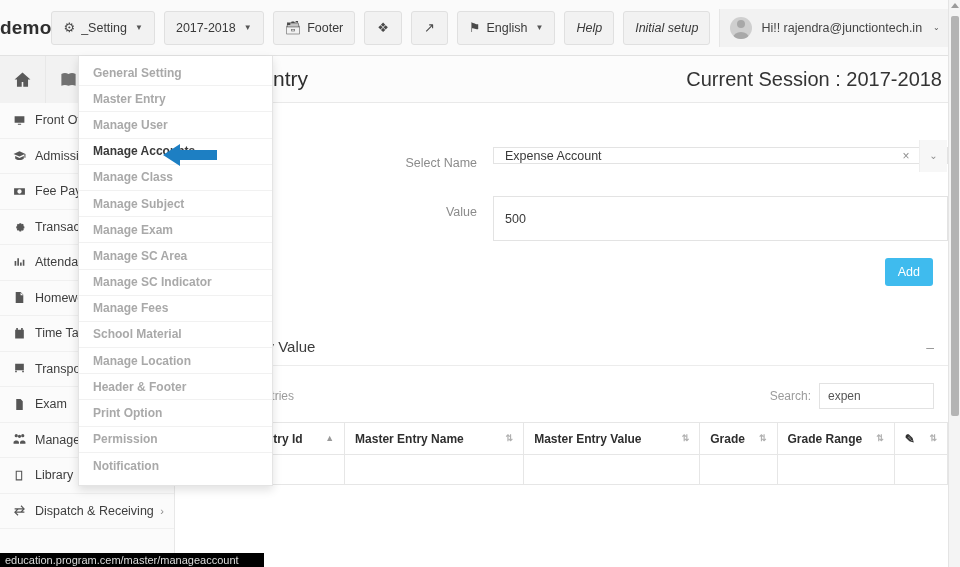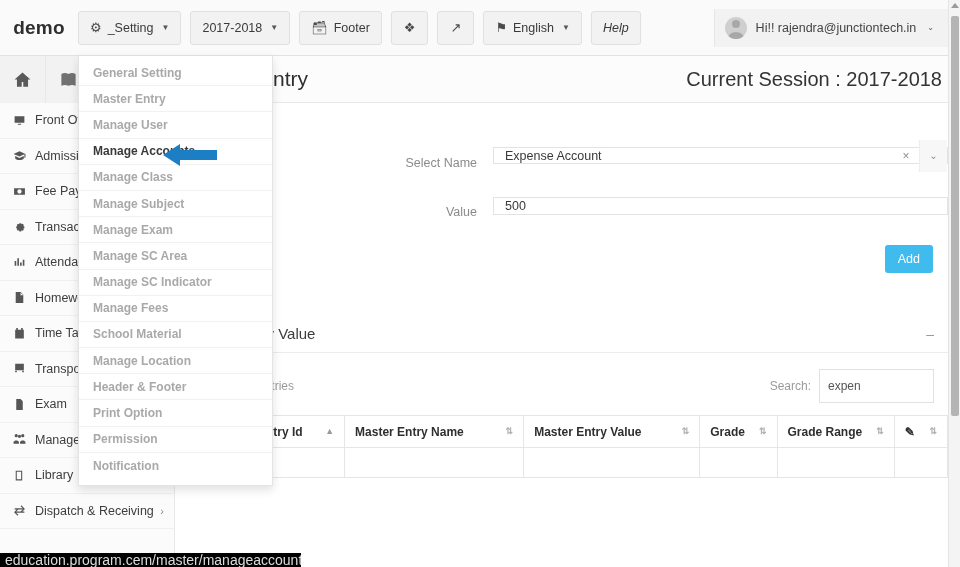--- a/index.html
+++ b/index.html
@@ -130,21 +130,21 @@
   .sb-clear {
     width: 26px; text-align: center; color: #8f8f8f; font-size: 12px; cursor: pointer;
   }
   .sb-caret {
     width: 28px; height: 32px; border-left: 1px solid #eee;
     background: #f7f7f7;
     display: flex; align-items: center; justify-content: center;
     color: #8f8f8f; font-size: 10px; cursor: pointer;
   }
   .text-input {
-    width: 100%; height: 18px; border: 1px solid #e3e3e3; background: #fff;
+    width: 100%; height: 45px; border: 1px solid #e3e3e3; background: #fff;
     padding: 0 11px; font-size: 12.5px; color: #3a3a3a;
     font-family: "Liberation Sans", sans-serif; outline: none;
   }
   .btn-row { display: flex; justify-content: flex-end; padding-right: 15px; }
   .btn-primary {
     background: #3fbbee; color: #fff; border: none;
     height: 28px; padding: 0 13px; font-size: 12.5px; border-radius: 3px;
     cursor: pointer; font-family: "Liberation Sans", sans-serif;
   }
 
@@ -163,21 +163,21 @@
     padding: 16px 14px 12px 30px;
   }
   .len-ctl { display: flex; align-items: center; gap: 7px; font-size: 12px; color: #9b9b9b; }
   .len-select {
     width: 46px; height: 28px; border: 1px solid #e2e2e2; background:#fff;
     display: flex; align-items: center; justify-content: flex-end;
     padding-right: 5px; font-size: 9px; color: #777; cursor: pointer;
   }
   .search-ctl { display: flex; align-items: center; gap: 8px; font-size: 12px; color: #9b9b9b; }
   .search-input {
-    width: 115px; height: 34px; border: 1px solid #e2e2e2; background: #fff;
+    width: 115px; height: 26px; border: 1px solid #e2e2e2; background: #fff;
     padding: 0 8px; font-size: 12px; color: #555; outline: none;
     font-family: "Liberation Sans", sans-serif;
   }
   table.dt { width: calc(100% - 30px); margin-left: 30px; border-collapse: collapse; }
   table.dt th {
     border: 1px solid #e6e6e6;
     border-left: none;
     height: 32px;
     padding: 0 10px;
     font-size: 12px; font-weight: 700; color: #2f2f2f;
@@ -229,23 +229,23 @@
     width:0;height:0;border-left:4px solid transparent;border-right:4px solid transparent;
     border-bottom:5px solid #9a9a9a;
   }
   .vscroll .thumb {
     position: absolute; top: 16px; left: 2px; width: 8px; height: 400px;
     background: #b4b4b4; border-radius: 2px;
   }
 
   
   .statusbar {
-    position: absolute; left: 0; bottom: 0; height: 14px; width: 301px;
+    position: absolute; left: 0; bottom: 0; height: 14px; width: 264px;
     background: #000; color: #dcdcdc;
-    font-size: 14px; line-height: 14px;
+    font-size: 11px; line-height: 14px;
     padding-left: 5px; overflow: hidden; white-space: nowrap;
     z-index: 90;
     font-family: "Liberation Sans", sans-serif;
   }
 </style>
 </head>
 <body>
 
 <div id="app">
 
@@ -279,20 +279,23 @@
     <div class="tb-btn">
       <span class="glyph">⚑</span>
       <span>English</span>
       <span class="caret">▼</span>
     </div>
 
     <div class="tb-btn italic">
       <span>Help</span>
     </div>
 
+    <div class="tb-btn italic">
+      <span>Initial setup</span>
+    </div>
 
     <div class="tb-spacer"></div>
 
     <div class="user-chip">
       <span class="avatar"></span>
       <span>Hi!! rajendra@junctiontech.in</span>
       <span class="caret">⌄</span>
     </div>
   </div>
 

